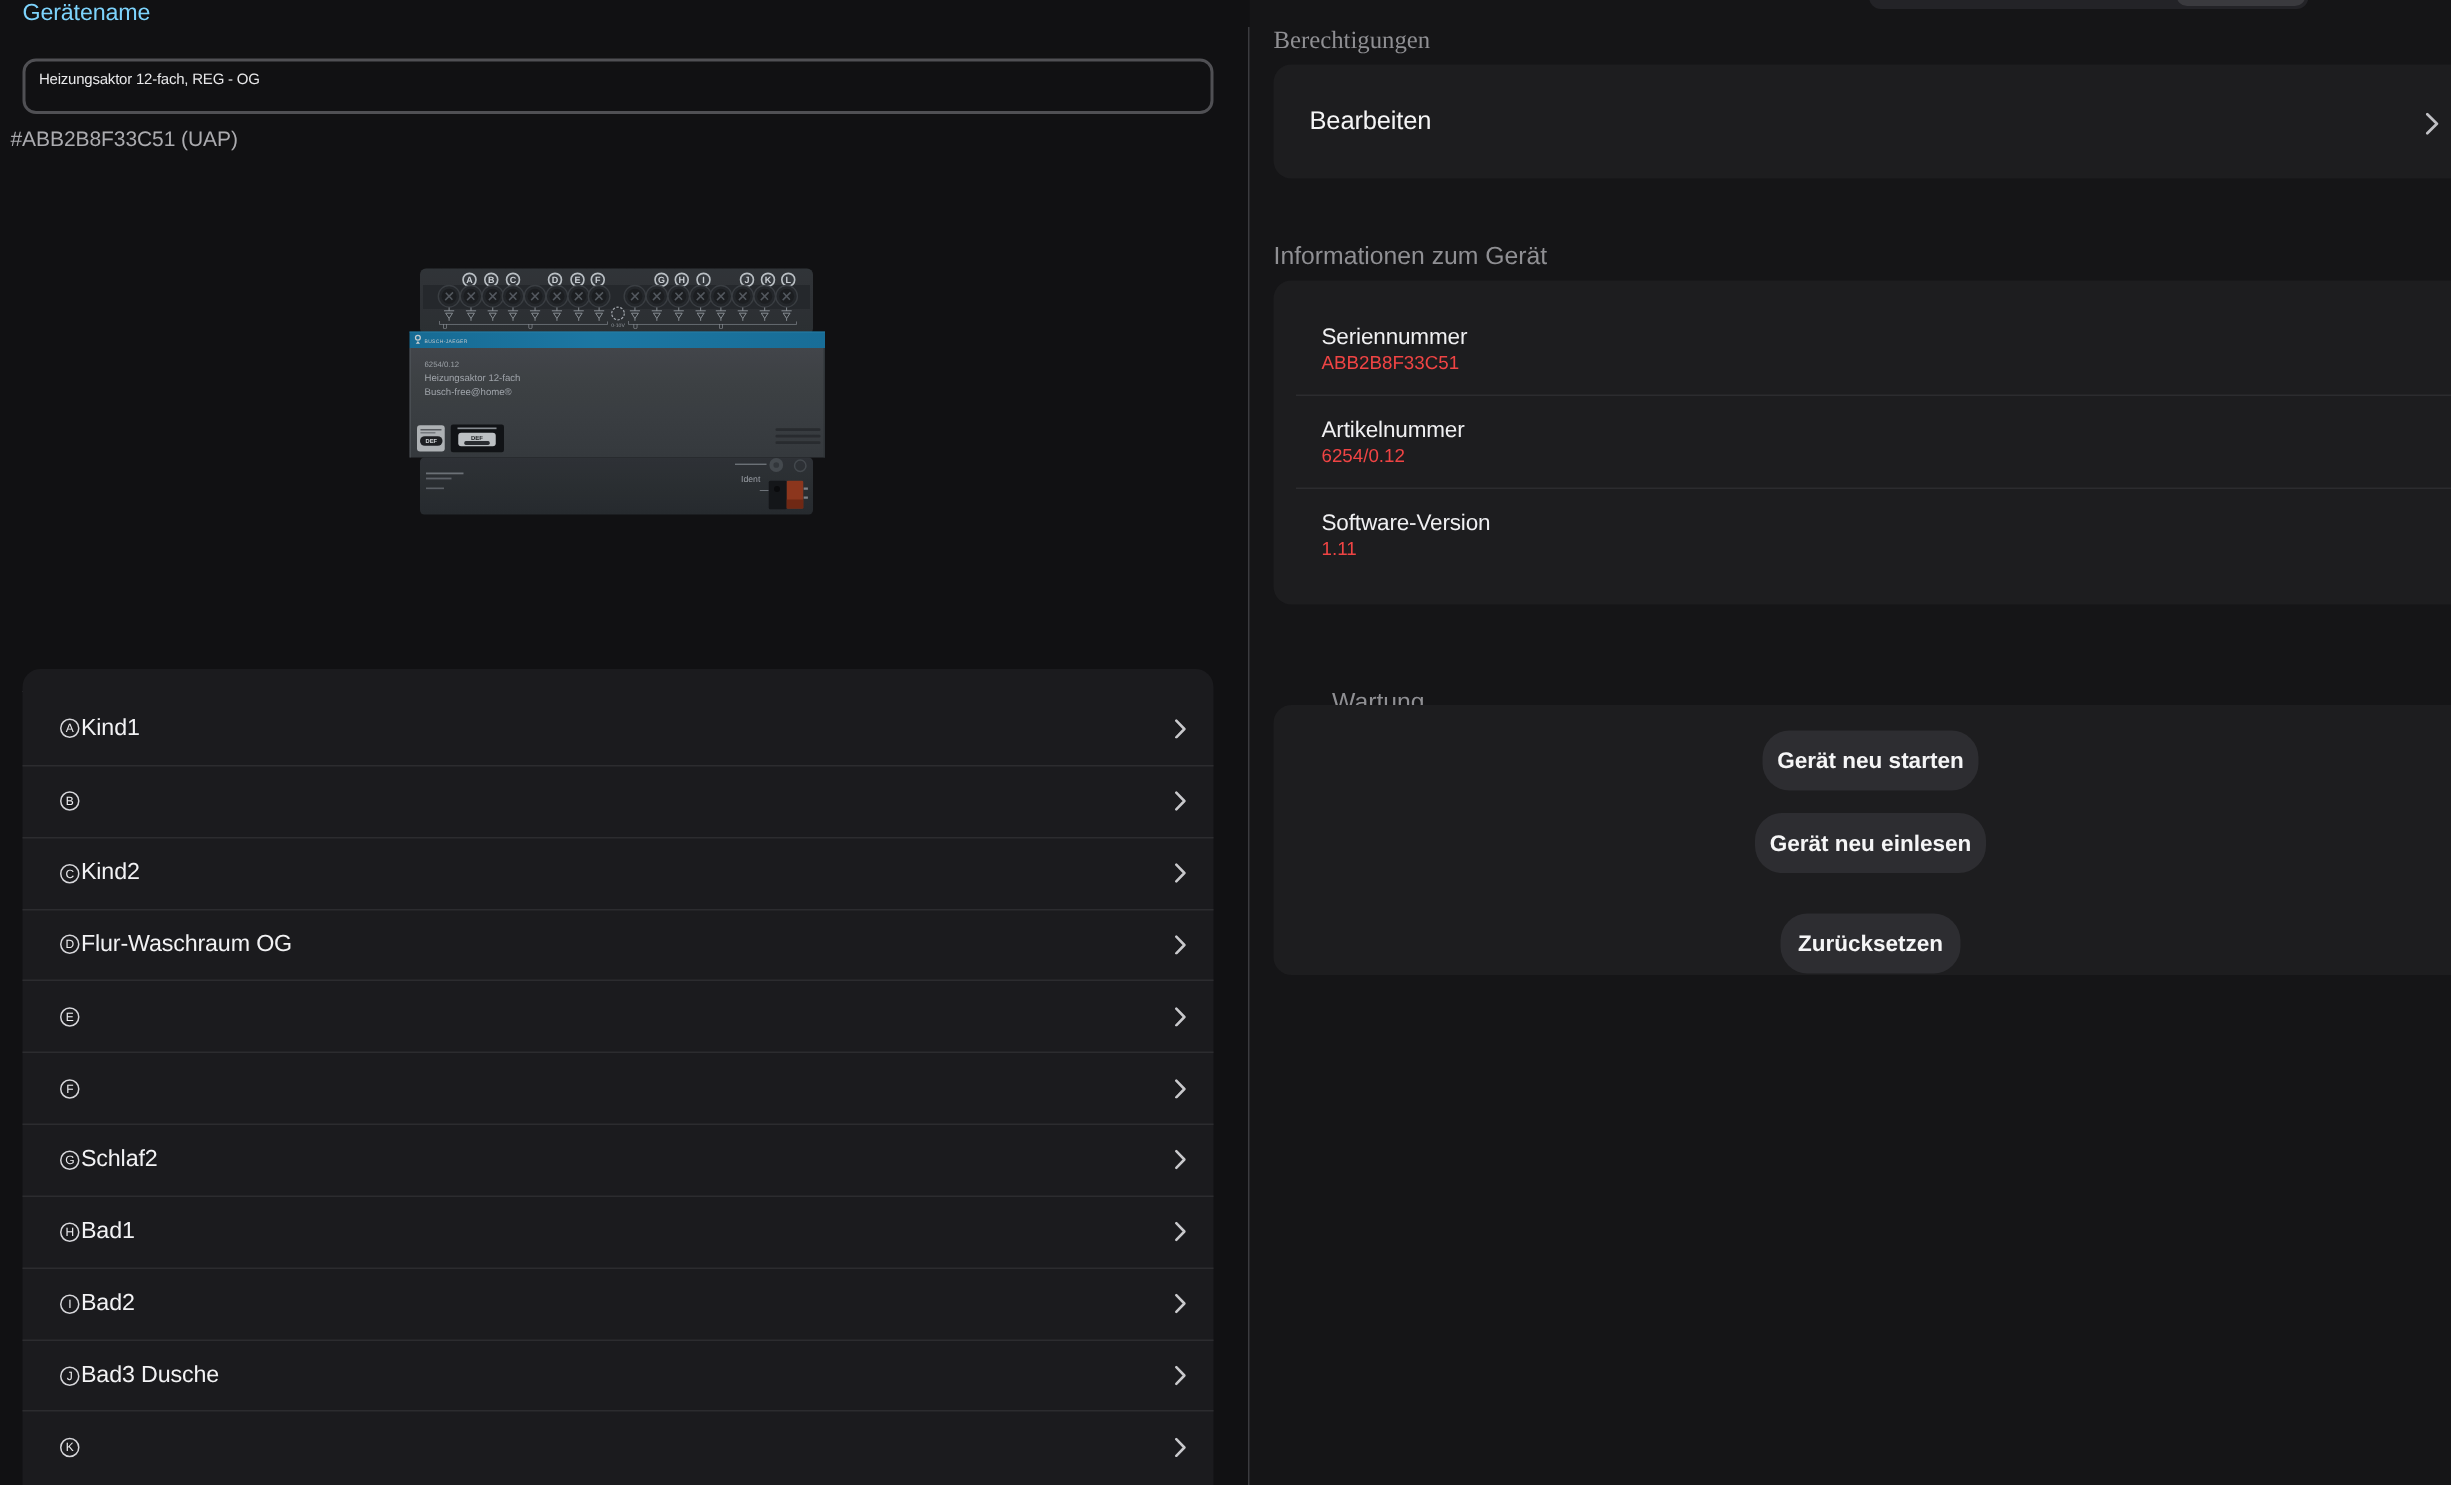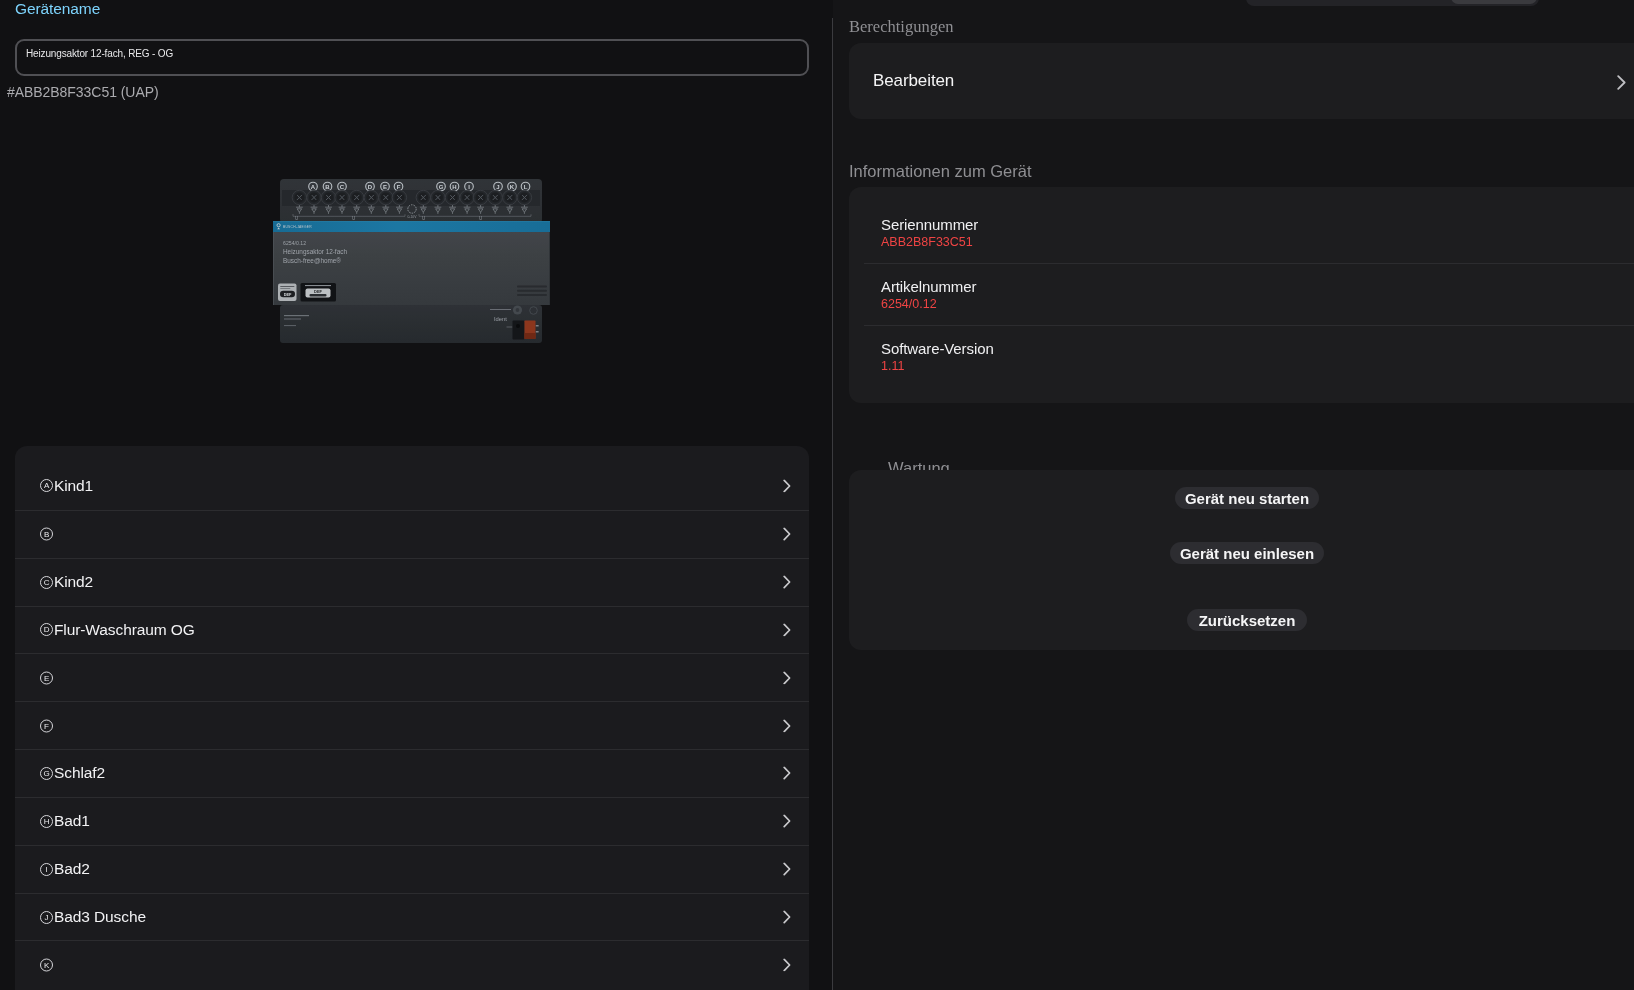--- a/index.html
+++ b/index.html
@@ -36,21 +36,21 @@
 #ber-chev { left:1617px; top:75px; }
 
 #info-hdr { left:849px; top:162px; }
 #card-info { left:849px; top:187px; width:800px; height:216px; background:#1d1d1f; border-radius:12px; }
 .info-label { position:absolute; left:881px; font-size:15px; color:#f0f0f2; letter-spacing:-0.1px; }
 .info-val { position:absolute; left:881px; font-size:12.5px; color:#ef4444;text-align:center; }
 .info-div { position:absolute; left:864px; width:785px; height:1px; background:#2c2c2f; }
 
 #wart-hdr { left:888px; top:443px;margin-top:16px; }
 #card-wart { left:849px; top:470px; width:800px; height:180px; background:#1d1d1f; border-radius:12px; }
-.pill { position:absolute; height:22px; border-radius:18px; background:#2d2d31; color:#f5f5f6; font-size:15px; font-weight:bold; display:flex; align-items:center; justify-content:center; }
+.pill { position:absolute; height:40px; border-radius:18px; background:#2d2d31; color:#f5f5f6; font-size:15px; font-weight:bold; display:flex; align-items:center; justify-content:center; }
 </style>
 </head>
 <body>
 
   <div class="abs" id="rpanel"></div>
   <div class="abs" id="vline"></div>
   <div class="abs" id="topwidget"></div>
   <div class="abs" id="topbtn"></div>
 
   <div class="abs" id="lbl-name">Gerätename</div>

